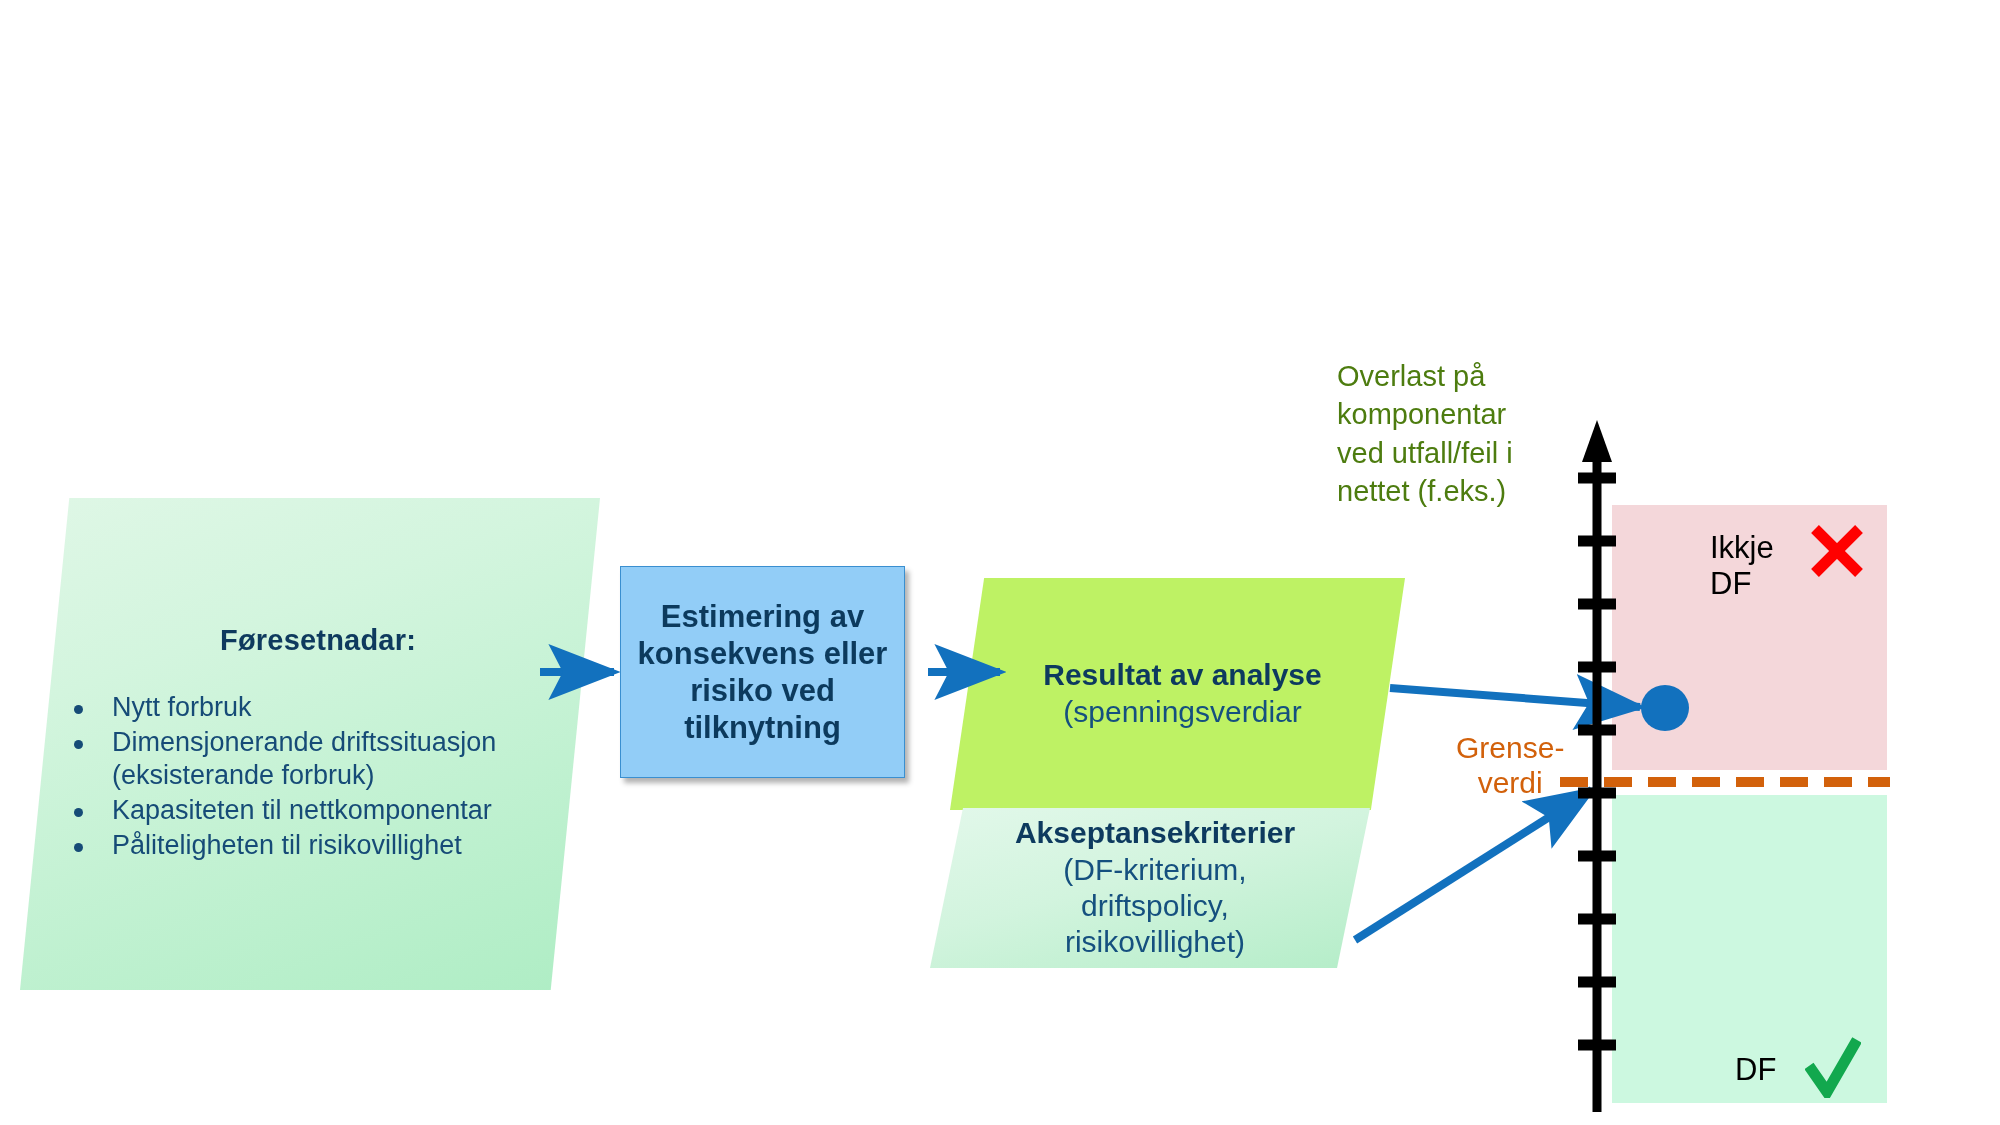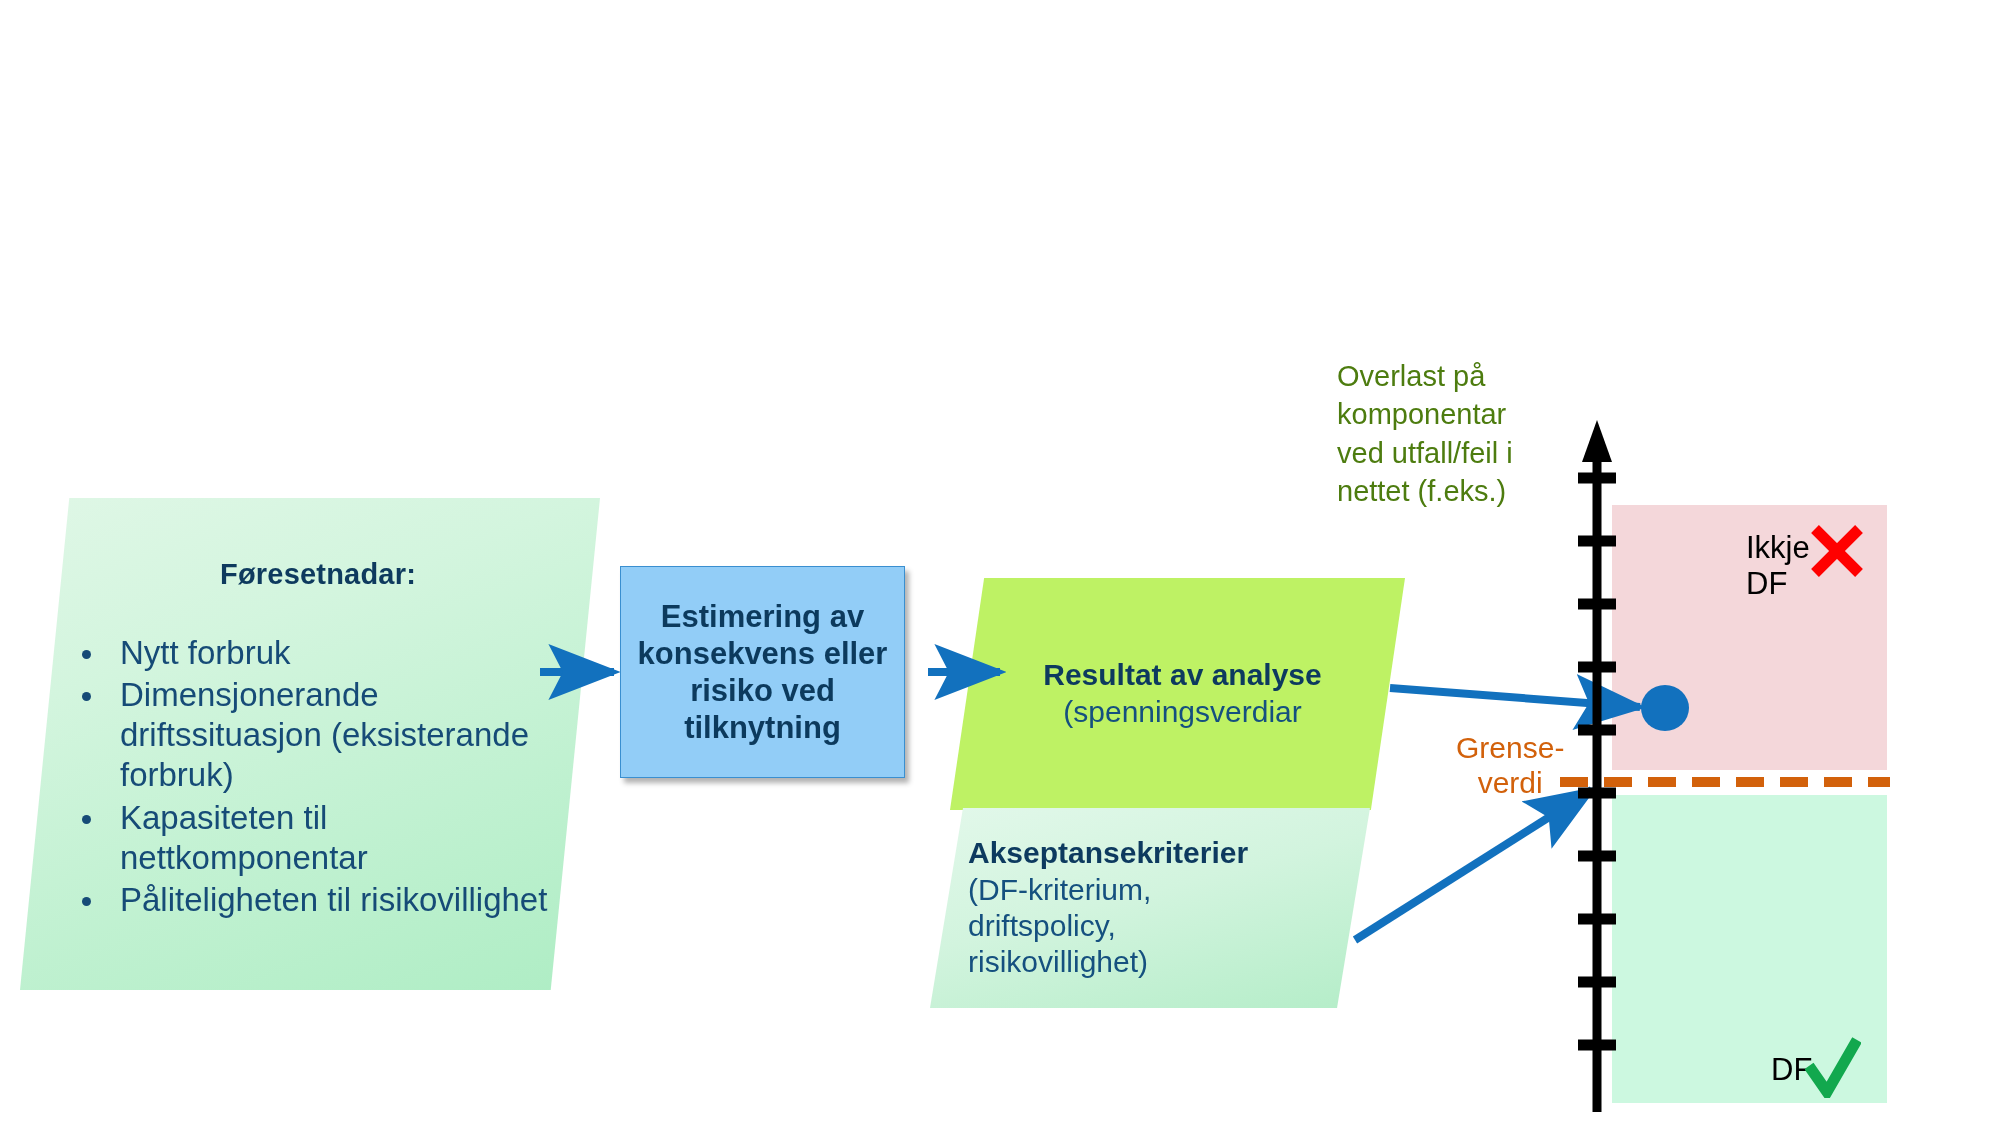--- a/index.html
+++ b/index.html
@@ -42,23 +42,23 @@
   #assumptions-title {
     font-weight: bold;
     font-size: 29px;
     text-align: center;
     color: #0E3A5E;
     margin-bottom: 34px;
     letter-spacing: 0.2px;
   }
   .bullet-list {
     list-style: none;
-    margin: 8px;
+    margin: 0;
     padding: 0;
-    font-size: 33px;
+    font-size: 27px;
     line-height: 1.22;
     color: #164B77;
   }
   .bullet-list li {
     position: relative;
     padding-left: 46px;
     margin-bottom: 2px;
   }
   .bullet-list li .dot {
     position: absolute;
@@ -114,24 +114,25 @@
     font-size: 30px;
     line-height: 1.22;
     color: #15507F;
   }
 
   
   #criteria-box {
     left: 930px;
     top: 808px;
     width: 440px;
-    height: 200px;
+    height: 160px;
     clip-path: polygon(7.5% 0%, 100% 0%, 92.5% 100%, 0% 100%);
     background: linear-gradient(165deg, #E2F8EA 0%, #D2F4DE 45%, #B4EDC8 100%);
     padding: 8px 28px 8px 38px;
+    text-align: center;
     color: #124771;
   }
   #criteria-title {
     font-weight: bold;
     font-size: 30px;
     line-height: 1.21;
     color: #0D3A5F;
   }
   .criteria-sub {
     font-size: 30px;
@@ -165,21 +166,20 @@
     width: 275px;
     height: 308px;
     background: #CCF8E0;
   }
 
   .zone-label {
     position: absolute;
     font-size: 31px;
     line-height: 1.15;
     color: #000000;
-    margin-left: 36px;
   }
   #ikkje-df-label { left: 1710px; top: 530px; }
   #df-label       { left: 1735px; top: 1052px; }
 
   #x-mark {
     position: absolute;
     left: 1808px;
     top: 522px;
     width: 58px;
     height: 58px;

